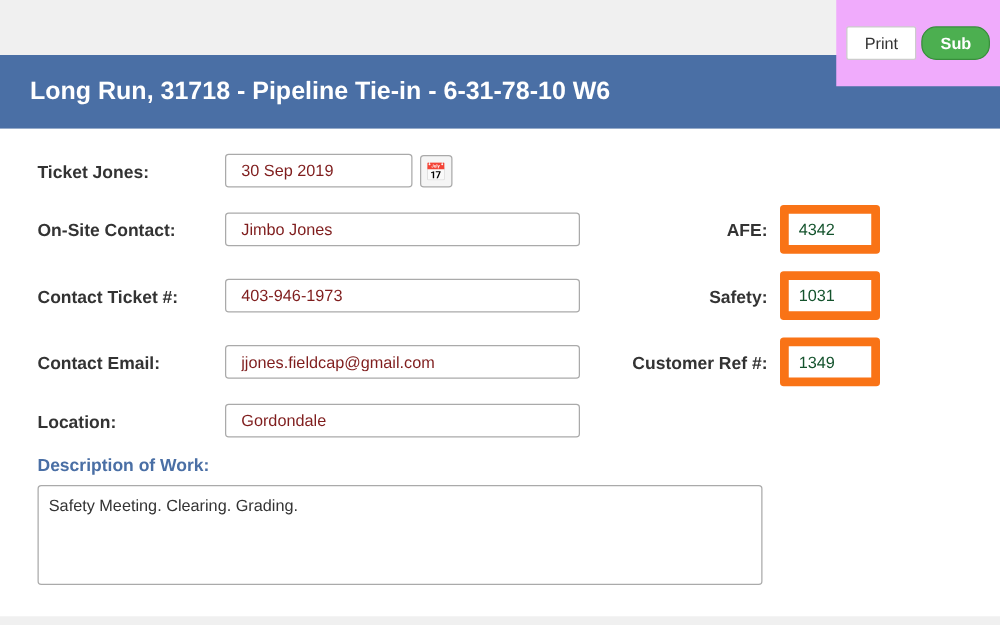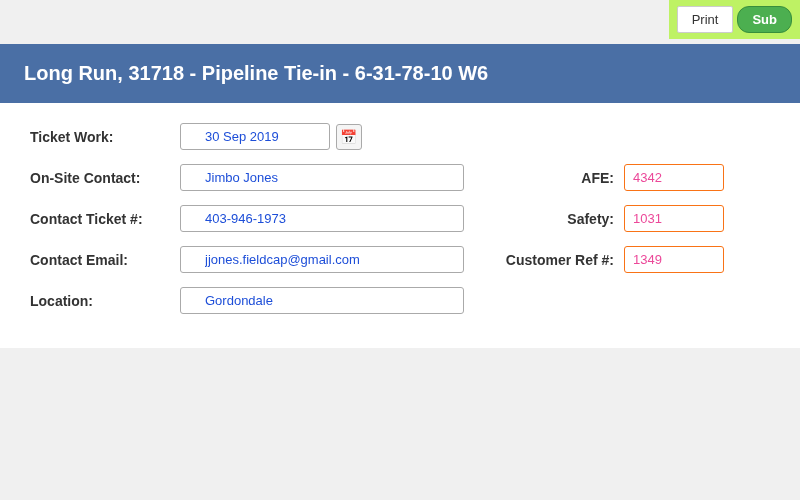--- a/index.html
+++ b/index.html
@@ -17,22 +17,22 @@
       position: relative;
     }
 
     .top-bar {
       position: absolute;
       top: 0;
       right: 0;
       display: flex;
       align-items: flex-start;
       gap: 4px;
-      padding: 6px 8px;
-      background: #bef264;
+      padding: 21px 8px;
+      background: #f0abfc;
       z-index: 10;
     }
 
     .print-btn {
       padding: 5px 14px;
       background: #fff;
       border: 1px solid #ccc;
       color: #333;
       font-size: 13px;
       cursor: pointer;
@@ -75,23 +75,23 @@
       font-size: 14px;
       font-weight: bold;
       color: #333;
       width: 150px;
       flex-shrink: 0;
     }
 
     .form-input {
       border: 1px solid #aaa;
       border-radius: 3px;
-      padding: 5px 24px;
-      font-size: 13px;
-      color: #1d4ed8;
+      padding: 5px 12px;
+      font-size: 13px;
+      color: #7f1d1d;
       background: #fff;
       outline: none;
     }
 
     .input-short {
       width: 150px;
     }
 
     .input-main {
       width: 284px;
@@ -127,27 +127,27 @@
     .right-label {
       font-size: 14px;
       font-weight: bold;
       color: #333;
       width: 110px;
       flex-shrink: 0;
       text-align: right;
     }
 
     .right-input {
-      border: 1px solid #f97316;
+      border: 7px solid #f97316;
       border-radius: 3px;
       padding: 5px 8px;
       font-size: 13px;
-      color: #ec4899;
-      background: #fff;
-      width: 100px;
+      color: #14532d;
+      background: #fff;
+      width: 80px;
     }
 
     .desc-label {
       font-size: 14px;
       font-weight: bold;
       color: #4a6fa5;
       margin-bottom: 8px;
     }
 
     .desc-textarea {
@@ -179,21 +179,21 @@
   <button class="submit-btn">Sub</button>
 </div>
 
 <div class="header-bar">
   <span>Long Run, 31718 - Pipeline Tie-in - 6-31-78-10 W6</span>
 </div>
 
 <div class="form-area">
 
   <div class="form-row">
-    <label class="form-label">Ticket Work:</label>
+    <label class="form-label">Ticket Jones:</label>
     <div class="date-wrapper">
       <input class="form-input input-short" type="text" value="30 Sep 2019" style="">
       <div class="calendar-icon">
         <span>📅</span>
       </div>
     </div>
   </div>
 
   <div class="form-row two-col-row">
     <div class="left-col">
@@ -226,14 +226,18 @@
       <label class="right-label">Customer Ref #:</label>
       <input class="right-input" type="text" value="1349" style="">
     </div>
   </div>
 
   <div class="form-row">
     <label class="form-label">Location:</label>
     <input class="form-input input-main" type="text" value="Gordondale" style="">
   </div>
 
+  <div>
+    <div class="desc-label">Description of Work:</div>
+    <textarea class="desc-textarea" style="">Safety Meeting. Clearing. Grading.</textarea>
+  </div>
 
 </div>
 
 </body></html>

